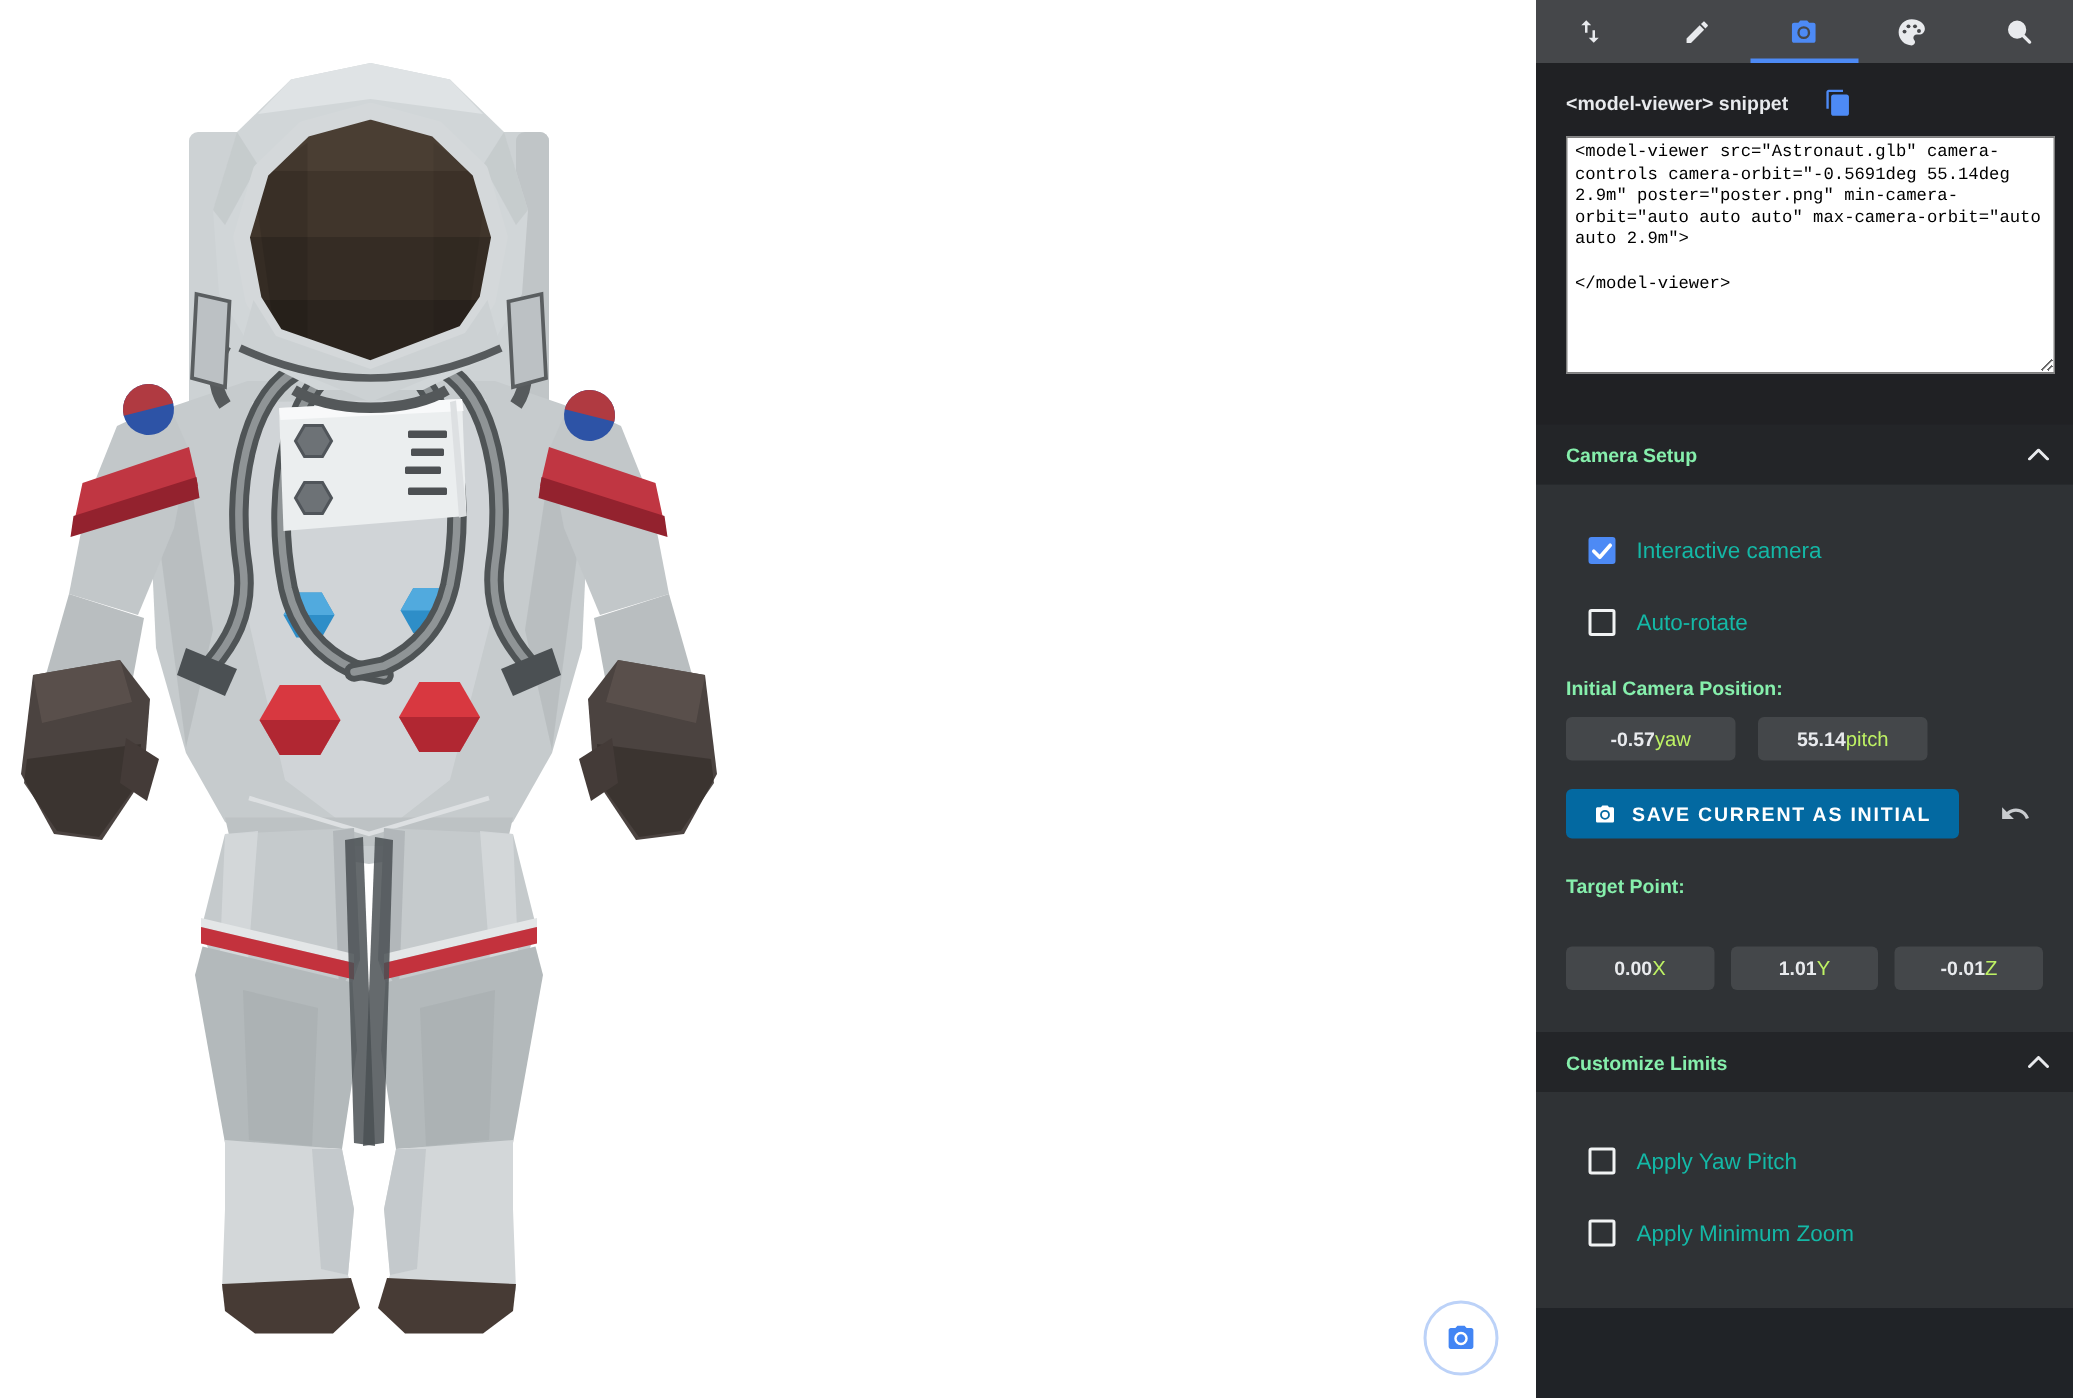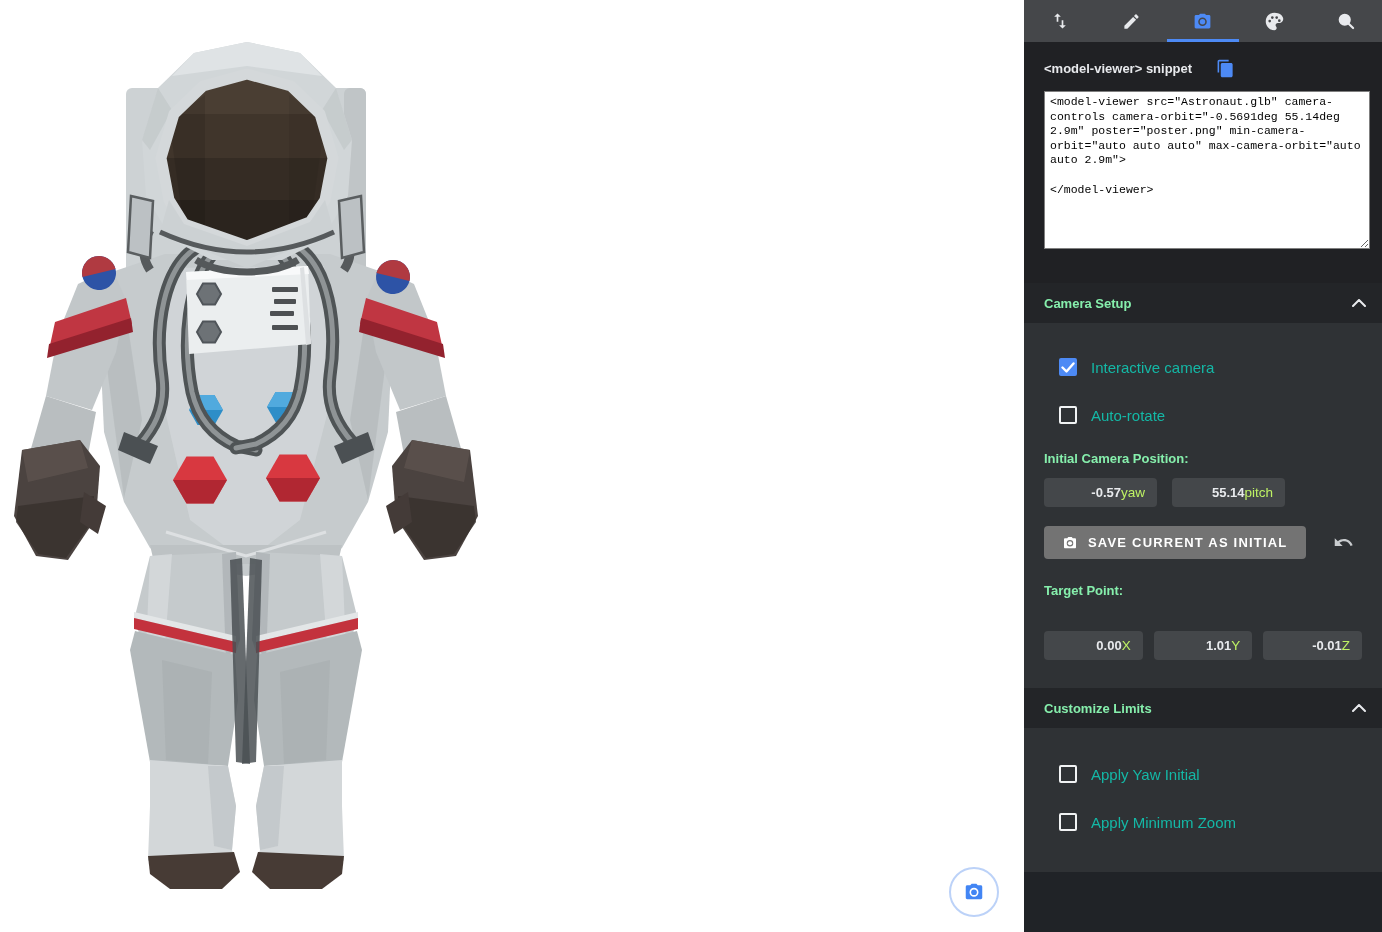--- a/index.html
+++ b/index.html
@@ -46,28 +46,28 @@
   .checkbox { width:18px; height:18px; border:2px solid #f1f3f4; border-radius:2px; flex:none;
               display:flex; align-items:center; justify-content:center; background:transparent; }
   .checkbox.checked { background:#4d8af5; border-color:#4d8af5; }
   .check-label { margin-left:14px; font-size:15px; color:#14b8a6; }
 
   .group-label { font-size:13px; font-weight:bold; color:#86efac; margin:12px 0 12px 0; }
   .group-label.tp { margin-top:24px; }
   .fields { display:flex; gap:15px; }
   .fields.xyz { gap:11px;margin-top:33px; }
   .field { background:#44474a; border-radius:4px; height:29px; display:flex; align-items:center;
-           justify-content:flex-end; padding:0 12px; cursor:text; }
+           justify-content:center; padding:0 12px; cursor:text; }
   .field.w2 { width:113px; }
   .field.w3 { width:99px; }
   .field .val { color:#e8eaed; font-size:13px; font-weight:bold; }
   .field .unit { color:#bef264; font-size:13.5px; }
 
   .save-row { display:flex; align-items:center; margin-top:19px; }
-  .save-btn { display:flex; align-items:center; gap:10px; background:#737373; border:none;
+  .save-btn { display:flex; align-items:center; gap:10px; background:#0369a1; border:none;
       border-radius:4px; height:33px; padding:0 18px; color:#fff; font-size:13px;
       font-weight:bold; letter-spacing:1.2px; cursor:pointer; font-family:inherit; }
   .undo-btn { background:none; border:none; margin-left:auto; margin-right:8px;
               cursor:pointer; padding:0; line-height:0; }
   .panel-fill { flex:1; background:#202327; }
 </style>
 </head>
 <body>
 
 <div class="app">
@@ -346,21 +346,21 @@
     <div class="section-header">
       <span class="section-title">Customize Limits</span>
       <svg width="14" height="8" viewBox="0 0 14 8" fill="none">
         <polyline points="1,7 7,1 13,7" stroke="#e8eaed" stroke-width="2" stroke-linecap="round" stroke-linejoin="round"></polyline>
       </svg>
     </div>
 
     <div class="section-body limits">
       <div class="check-row first-l">
         <span class="checkbox"></span>
-        <span class="check-label">Apply Yaw Initial</span>
+        <span class="check-label">Apply Yaw Pitch</span>
       </div>
       <div class="check-row">
         <span class="checkbox"></span>
         <span class="check-label">Apply Minimum Zoom</span>
       </div>
     </div>
 
     <div class="panel-fill"></div>
   </div>
 </div>

